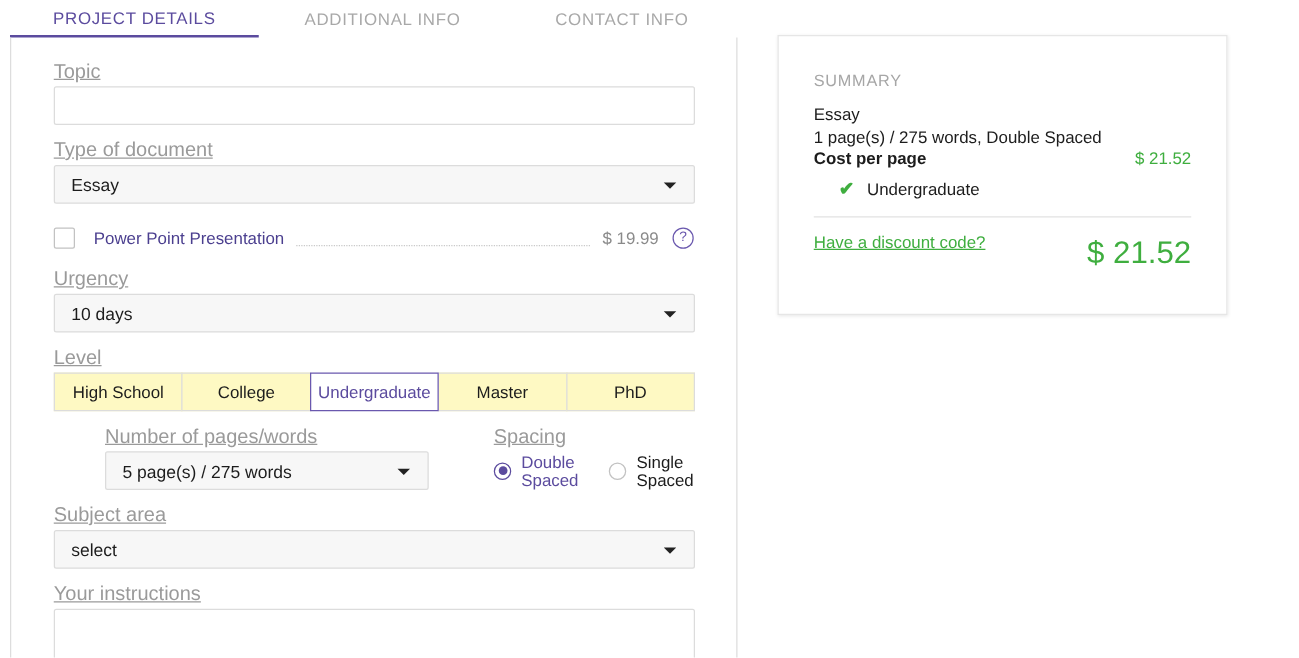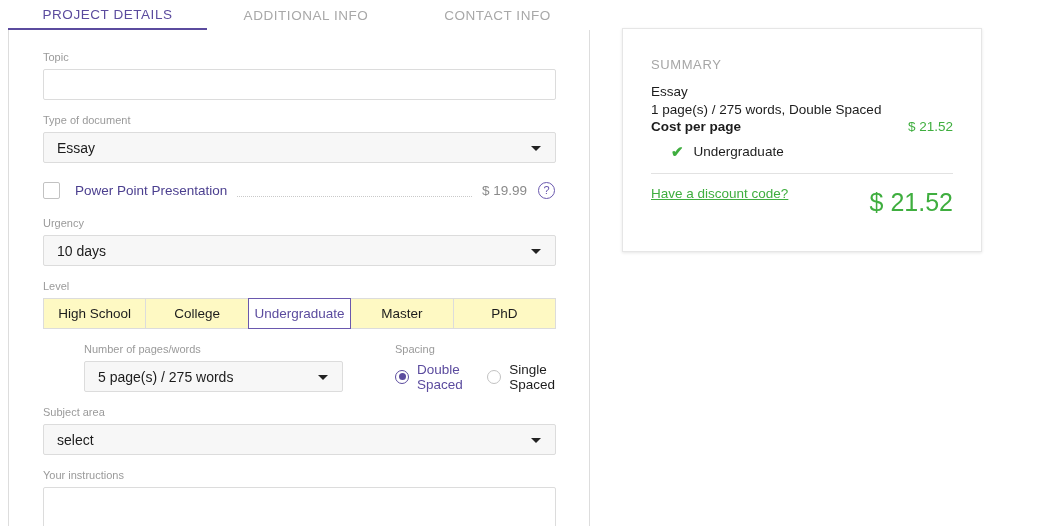--- a/index.html
+++ b/index.html
@@ -28,21 +28,21 @@
   .tab.active { color: #5b4b9e; border-bottom: 3px solid #5b4b9e; }
 
   
   .form-panel {
     position: absolute; left: 8px; top: 30px; width: 582px; height: 500px;
     border: 1px solid #dddddd; border-top: none; background: #fff;
   }
   .form-inner { padding: 20px 34px 0 34px; }
 
   .field-label {
-    font-size: 11px; color: #9a9a9a; margin-bottom: 4px; line-height: 15px;
+    font-size: 16px; color: #9a9a9a; margin-bottom: 4px; line-height: 15px; text-decoration: underline;
   }
   .text-input {
     width: 513px; height: 31px; border: 1px solid #dcdcdc; background:#fff;
     border-radius: 2px;
   }
   .select-box {
     position: relative; height: 31px; border: 1px solid #dcdcdc;
     background: #f7f7f7; border-radius: 2px; display: flex; align-items: center;
     padding-left: 13px; font-size: 14px; color: #1c1c1c; cursor: pointer;
   }

